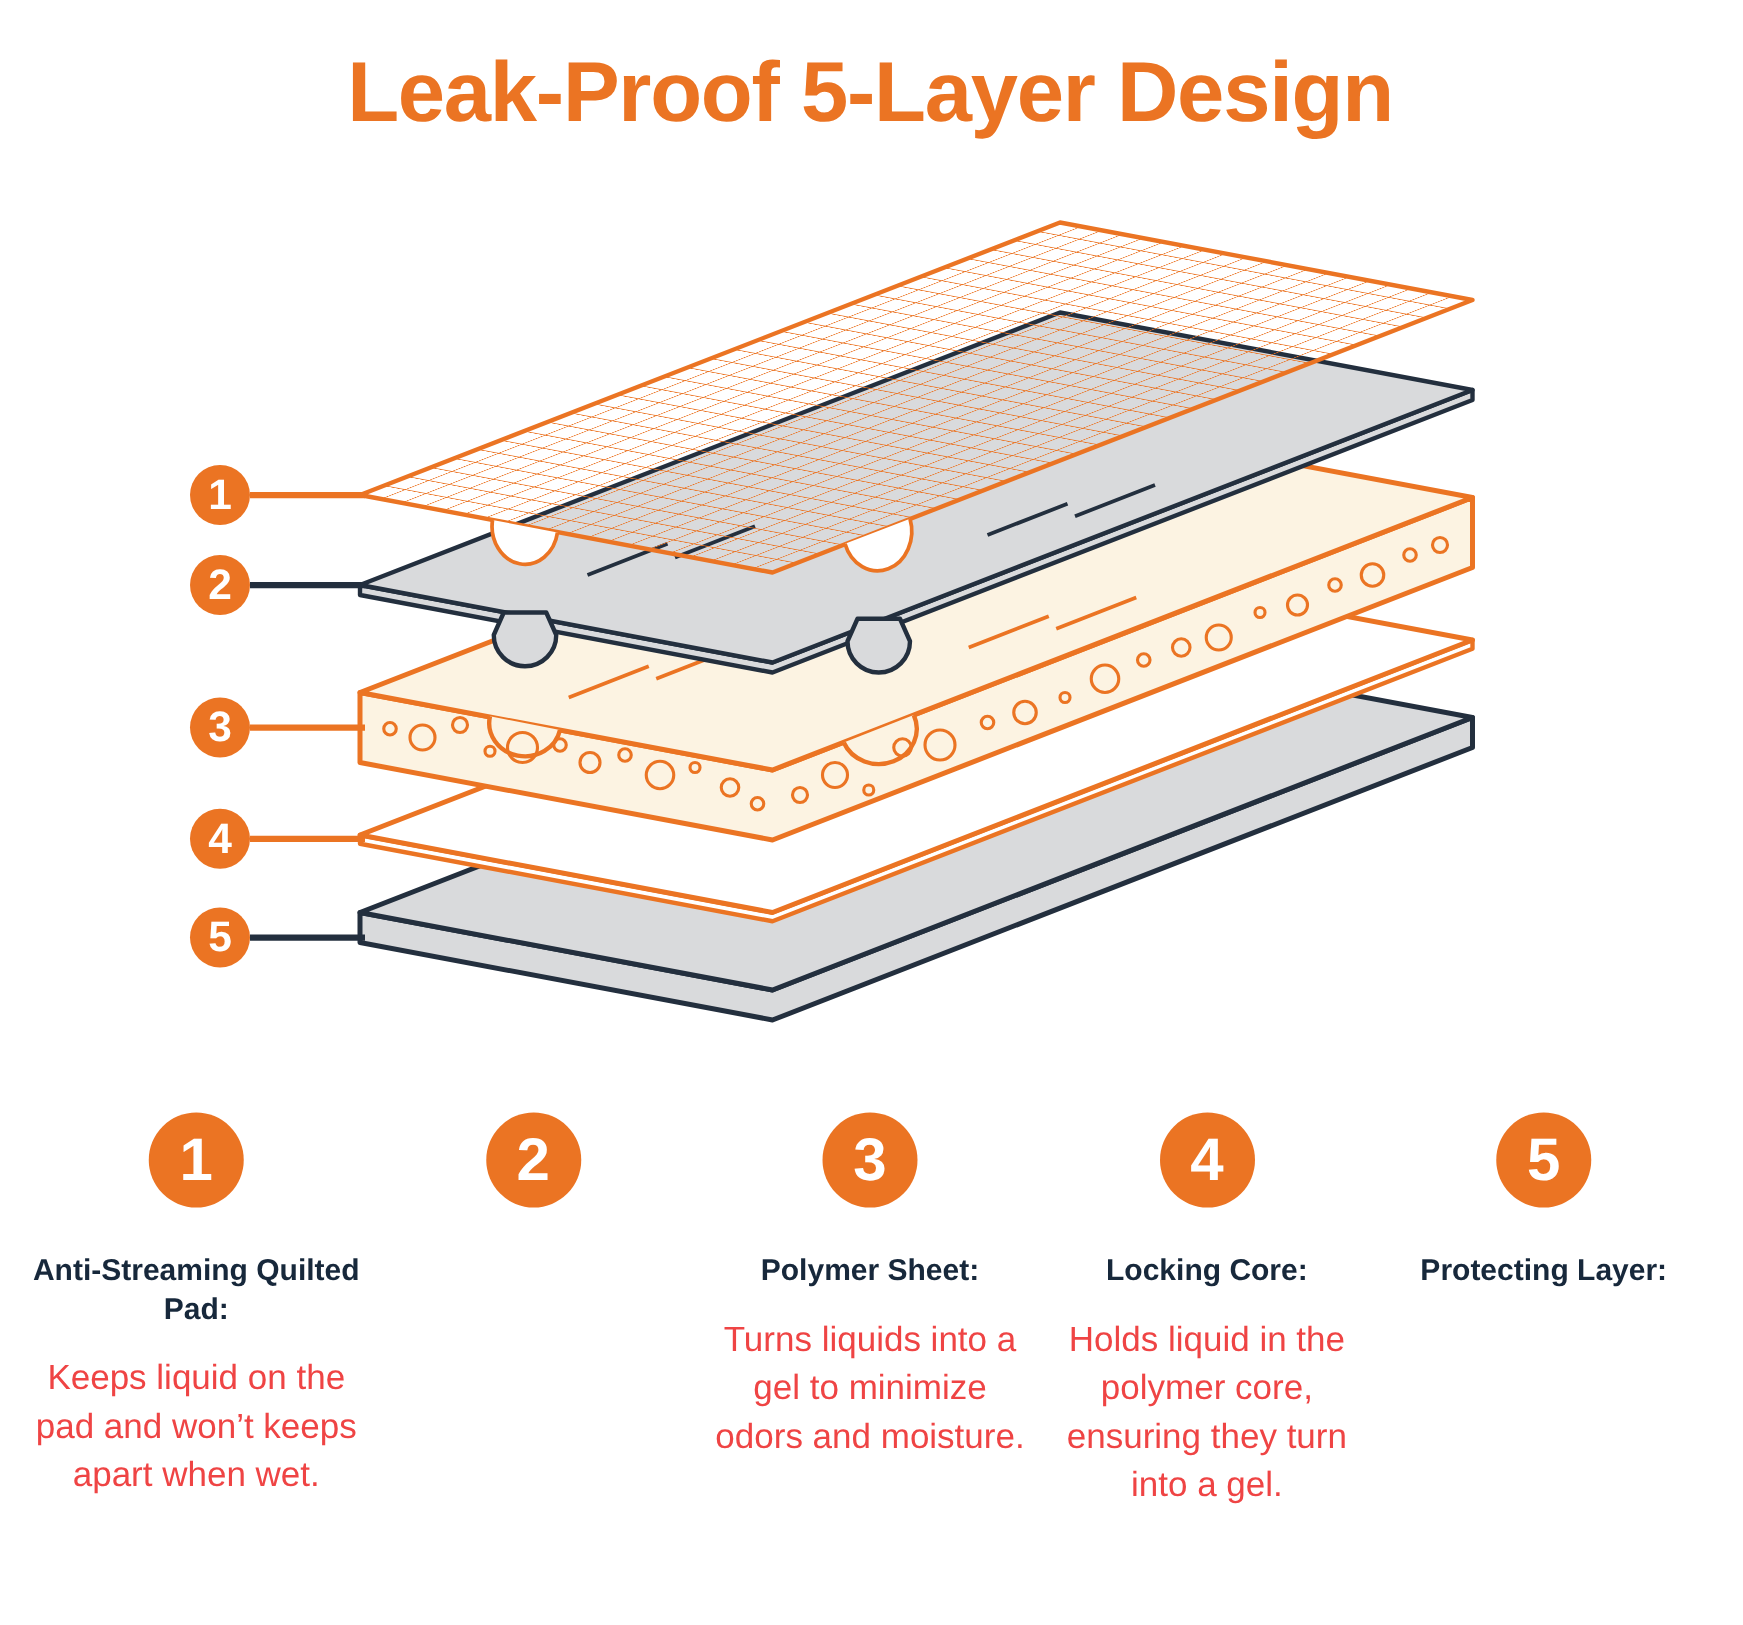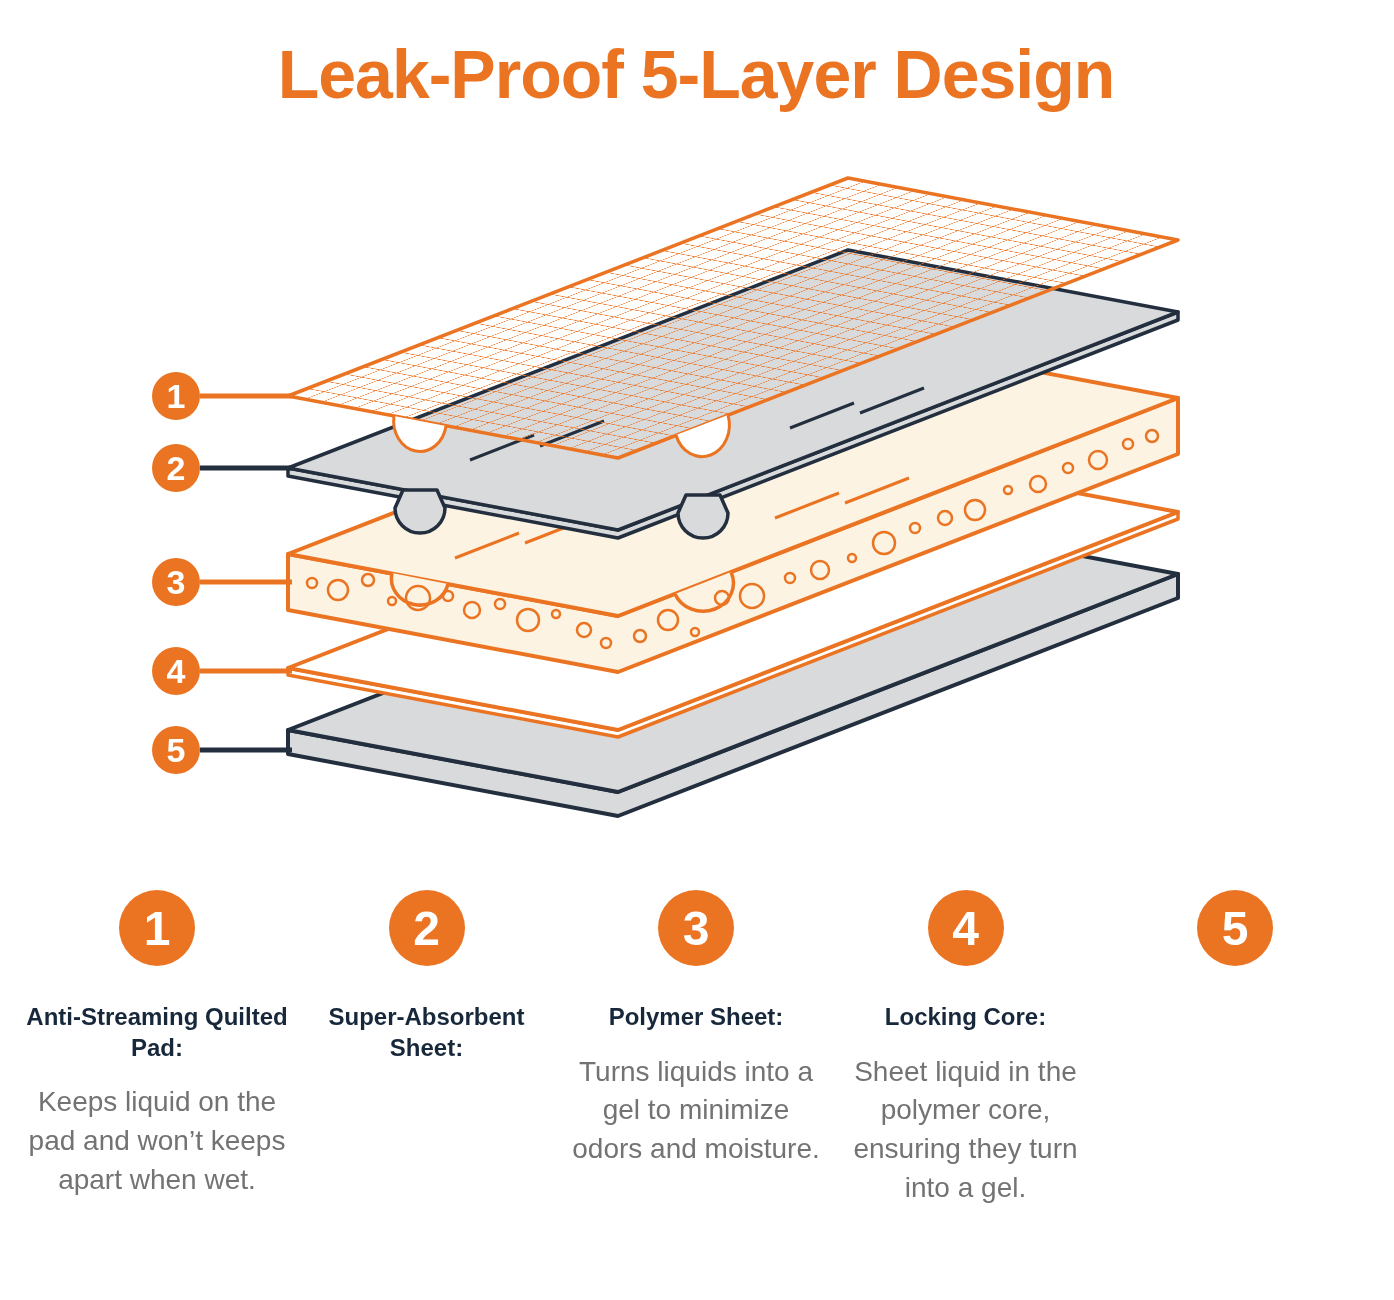--- a/index.html
+++ b/index.html
@@ -50,21 +50,21 @@
     margin: 36px 0 0 0;
     font-size: 24px;
     line-height: 1.28;
     color: #17283B;
     font-weight: bold;
   }
   .col p {
     margin: 20px 0 0 0;
     font-size: 28px;
     line-height: 1.38;
-    color: #737373;
+    color: #ef4444;
     font-weight: normal;
   }
 </style>
 </head>
 <body>
 
 <div class="page">
 
   <div class="header">
     <div class="title">Leak-Proof 5-Layer Design</div>
@@ -172,39 +172,39 @@
         <span>1</span>
       </div>
       <h3>Anti-Streaming Quilted Pad:</h3>
       <p>Keeps liquid on the pad and won’t keeps apart when wet.</p>
     </div>
 
     <div class="col">
       <div class="badge-lg">
         <span>2</span>
       </div>
-      <h3>Super-Absorbent Sheet:</h3>
     </div>
 
     <div class="col">
       <div class="badge-lg">
         <span>3</span>
       </div>
       <h3>Polymer Sheet:</h3>
       <p>Turns liquids into a gel to minimize odors and moisture.</p>
     </div>
 
     <div class="col">
       <div class="badge-lg">
         <span>4</span>
       </div>
       <h3>Locking Core:</h3>
-      <p>Sheet liquid in the polymer core, ensuring they turn into a gel.</p>
+      <p>Holds liquid in the polymer core, ensuring they turn into a gel.</p>
     </div>
 
     <div class="col">
       <div class="badge-lg">
         <span>5</span>
       </div>
+      <h3>Protecting Layer:</h3>
     </div>
 
   </div>
 </div>
 
 </body></html>

